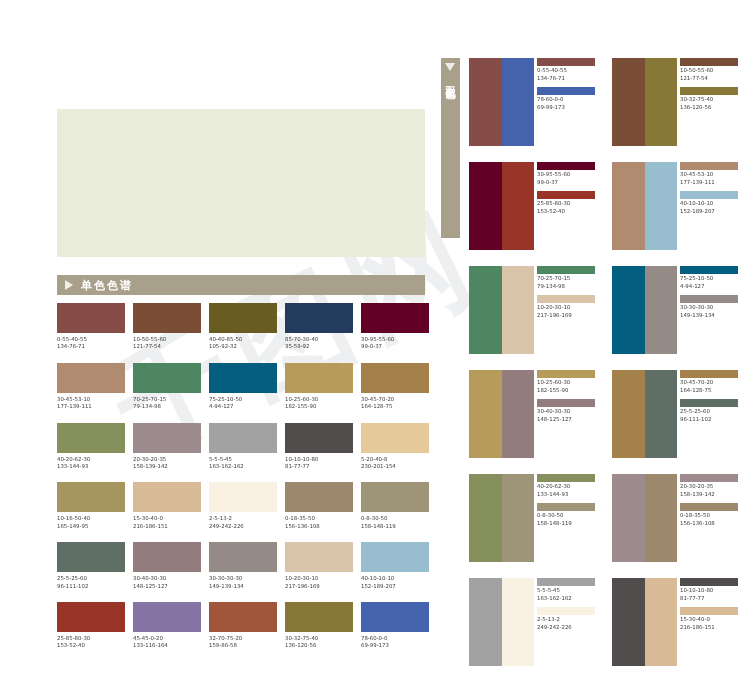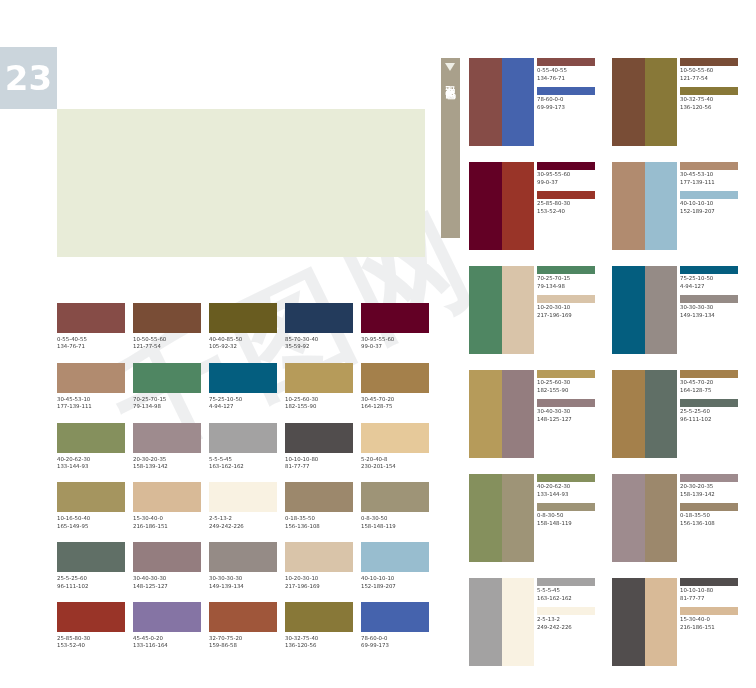--- a/index.html
+++ b/index.html
@@ -119,23 +119,26 @@
   .pgroup .info .cmyk{margin-top:1px;}
   .pgroup .info .blk2{margin-top:5px;}
 </style>
 </head>
 <body>
 
 <div class="page">
 
   <div class="watermark">千图网</div>
 
-  <div class="chapter-num">23</div>
   <div class="hero"></div>
 
+  <div class="sec-header">
+    <div class="tri"></div>
+    <div class="lbl">单色色谱</div>
+  </div>
   <div class="single-grid" id="single-grid">
       <div class="srow">
         <div class="scell">
           <div class="sw" style="background: rgb(134, 76, 71);"></div>
           <div class="cmyk">0-55-40-55</div>
           <div class="rgb">134-76-71</div>
         </div>
         <div class="scell">
           <div class="sw" style="background: rgb(121, 77, 54);"></div>
           <div class="cmyk">10-50-55-60</div>

